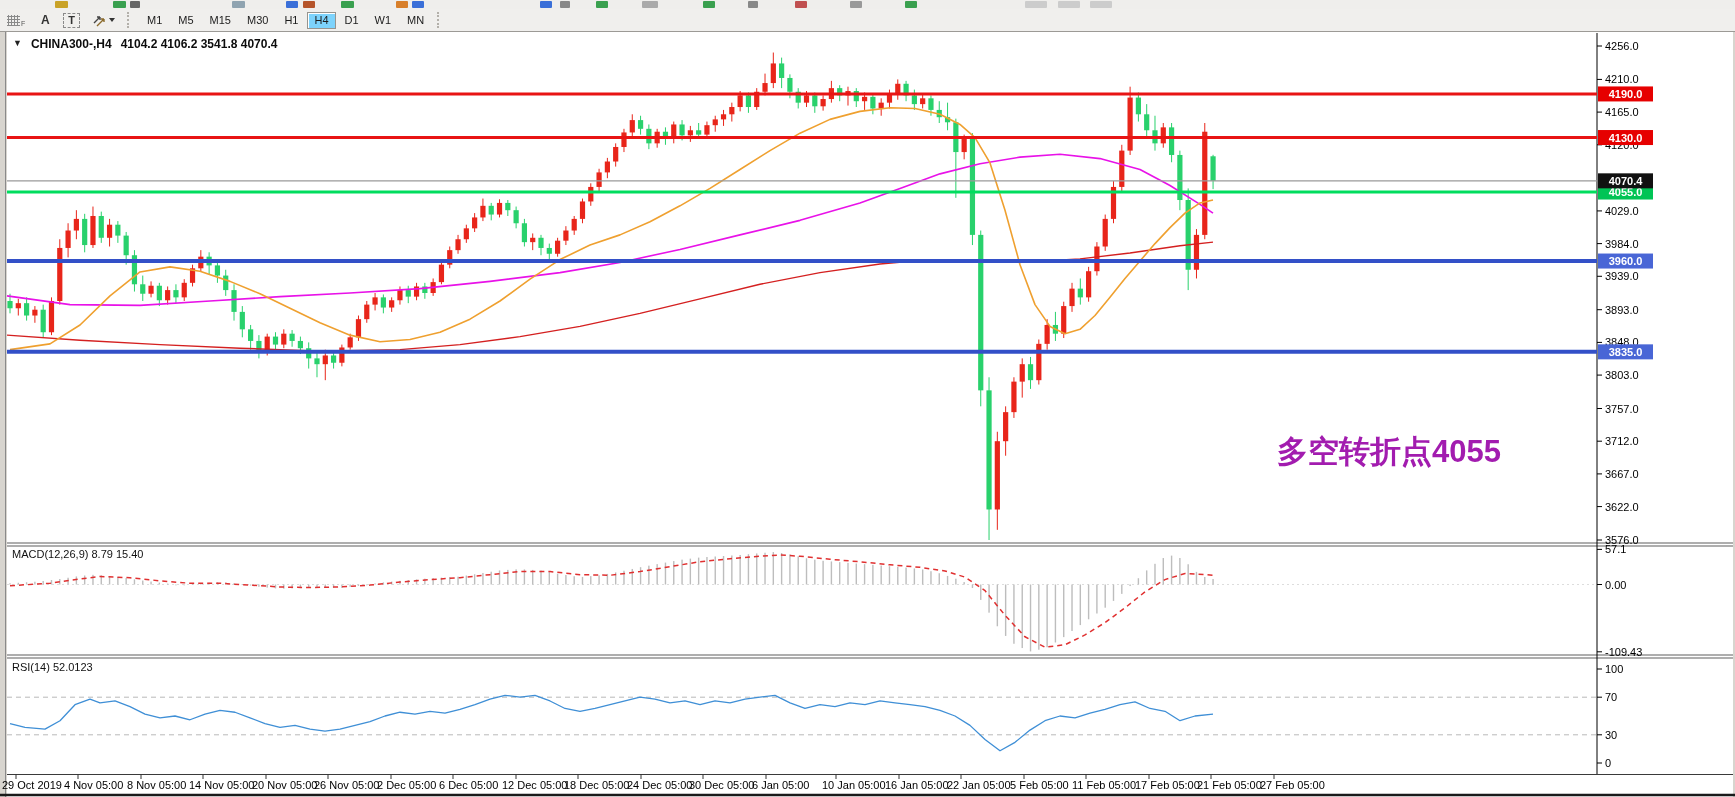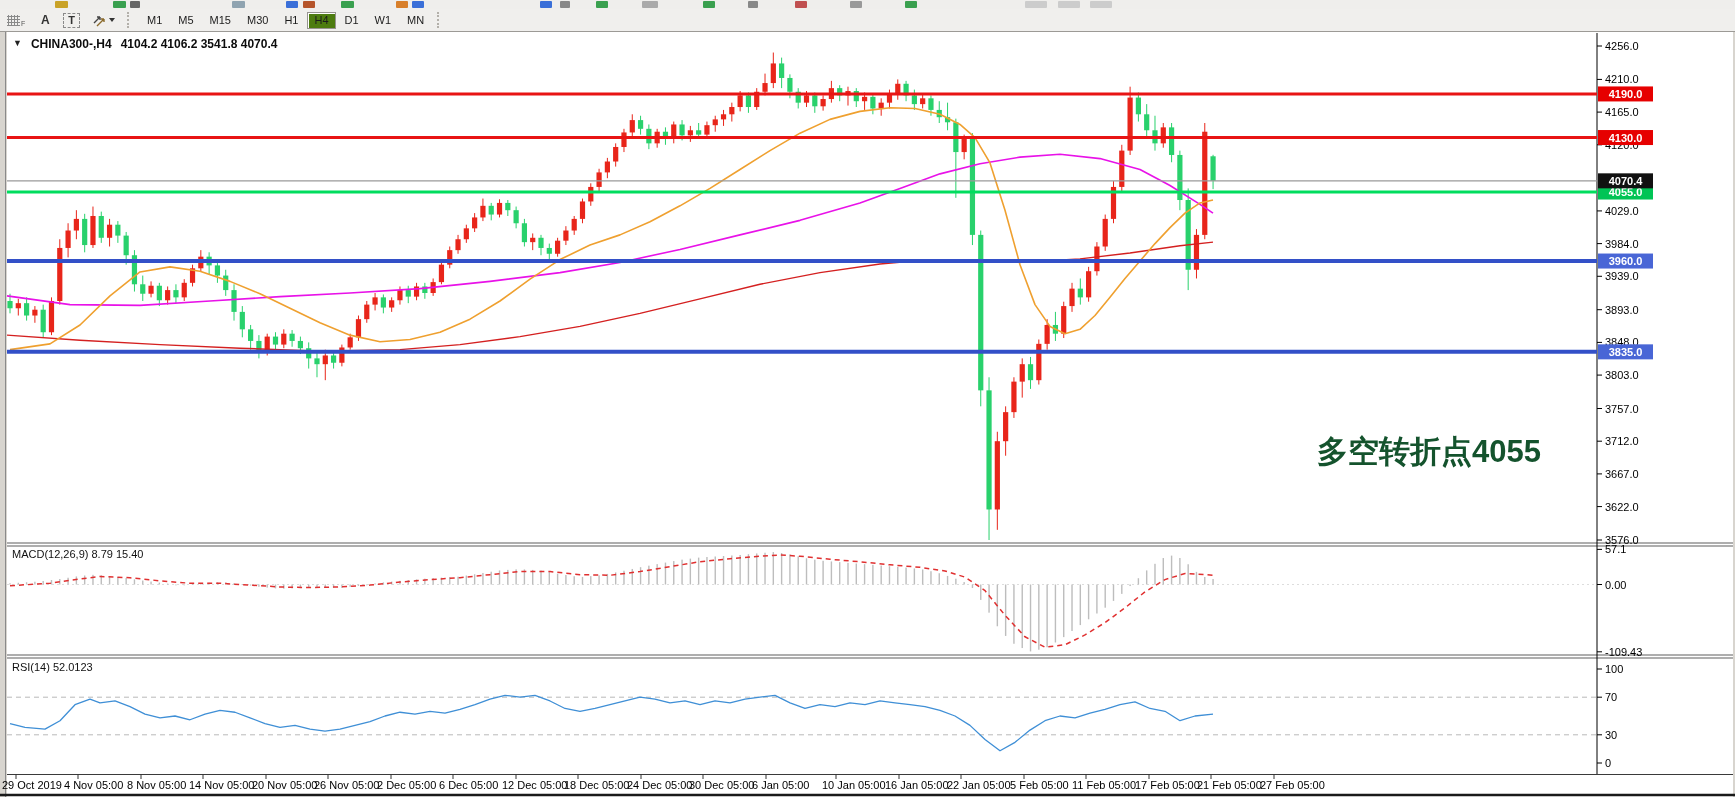--- a/index.html
+++ b/index.html
@@ -8,21 +8,21 @@
   .frag{position:absolute;top:1px;height:7px;border-radius:1px;}
   .toolbar{position:absolute;top:9px;left:0;width:1735px;height:22px;background:#f0efed;border-bottom:1px solid #9c9a96;display:flex;align-items:center;z-index:3;}
   .tool{background:transparent;border:1px solid transparent;height:19px;min-width:22px;display:flex;align-items:center;justify-content:center;font-size:12px;font-weight:700;color:#333;padding:0 4px;margin:0 2px;cursor:default;}
   .tbox{border:1px dashed #8a8a8a;font-size:11px;height:15px;min-width:15px;margin:0 5px;}
   .dotgrid{display:inline-block;width:13px;height:11px;background-image:radial-gradient(#8a8a8a 1px, transparent 1.1px);background-size:3px 3px;}
   .fmark{font-size:7px;font-weight:400;color:#555;margin-left:1px;margin-top:6px;}
   .caret{width:0;height:0;border-left:3.5px solid transparent;border-right:3.5px solid transparent;border-top:4px solid #333;margin-left:3px;}
   .handle{width:5px;height:16px;margin:0 5px;border-left:2px dotted #b3b0aa;}
   .tfbar{display:flex;align-items:center;}
   .tfbtn{height:17px;min-width:20px;display:flex;align-items:center;justify-content:center;font-size:11px;color:#1c1c1c;padding:0 6px;margin:0 1px;border:1px solid transparent;background:transparent;cursor:default;}
-  .tfbtn.active{background:#4d7c0f;border:1px solid #96948f;box-shadow:inset 1px 1px 0 #ffffff;}
+  .tfbtn.active{background:#7dd3fc;border:1px solid #96948f;box-shadow:inset 1px 1px 0 #ffffff;}
   .title{position:absolute;left:13px;top:37px;font-size:12px;font-weight:700;color:#0c0c0c;display:flex;gap:9px;z-index:2;white-space:nowrap;}
   .title .tri{font-size:9px;margin-top:1px;color:#222;}
   .annotation{position:absolute;z-index:2;font-weight:700;white-space:nowrap;font-family:"Liberation Sans",sans-serif;}
   svg#chart{position:absolute;top:0;left:0;z-index:1;}
   text{font-family:"Liberation Sans",sans-serif;}
 </style>
 </head>
 <body>
 
 <div class="stage">
@@ -669,14 +669,14 @@
         <text x="1260" y="789" font-size="11" fill="#000">27 Feb 05:00</text>
       </g>
     </svg>
 
   <div class="title">
     <span class="tri">▼</span>
     <span>CHINA300-,H4</span>
     <span>4104.2 4106.2 3541.8 4070.4</span>
   </div>
 
-  <div class="annotation" id="anno" style="left: 1317px; top: 431px; font-size: 31px; color: #14532d;">多空转折点4055</div>
+  <div class="annotation" id="anno" style="left: 1277px; top: 431px; font-size: 31px; color: #a21caf;">多空转折点4055</div>
 </div>
 
 </body></html>

